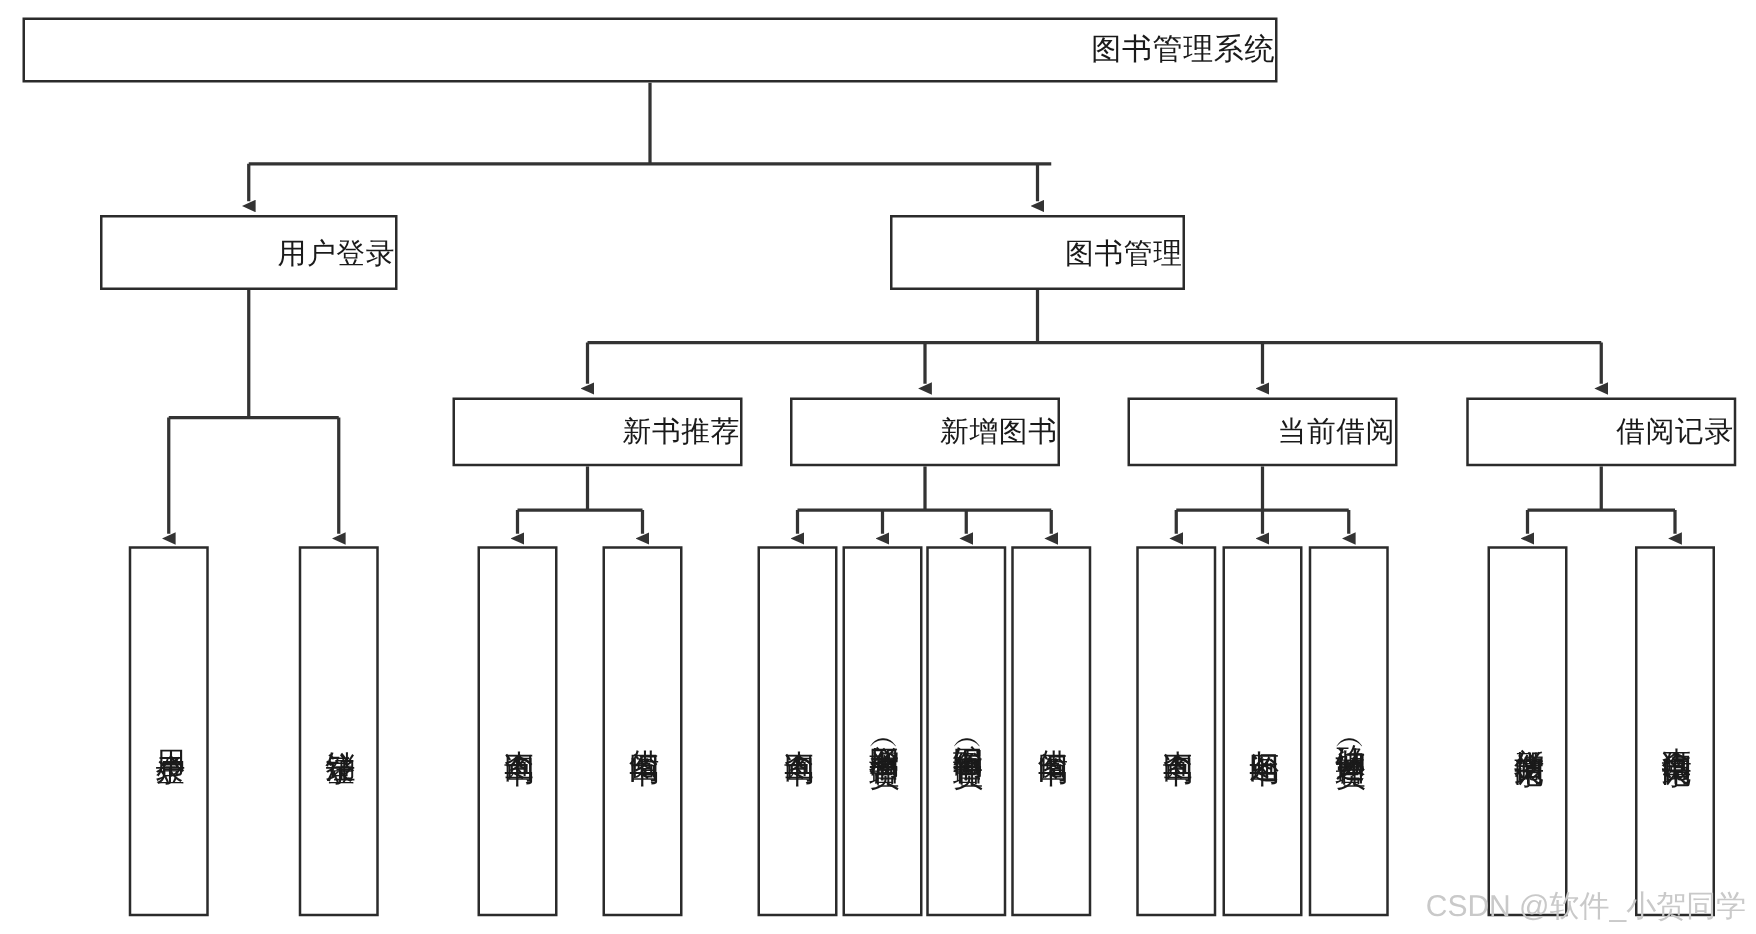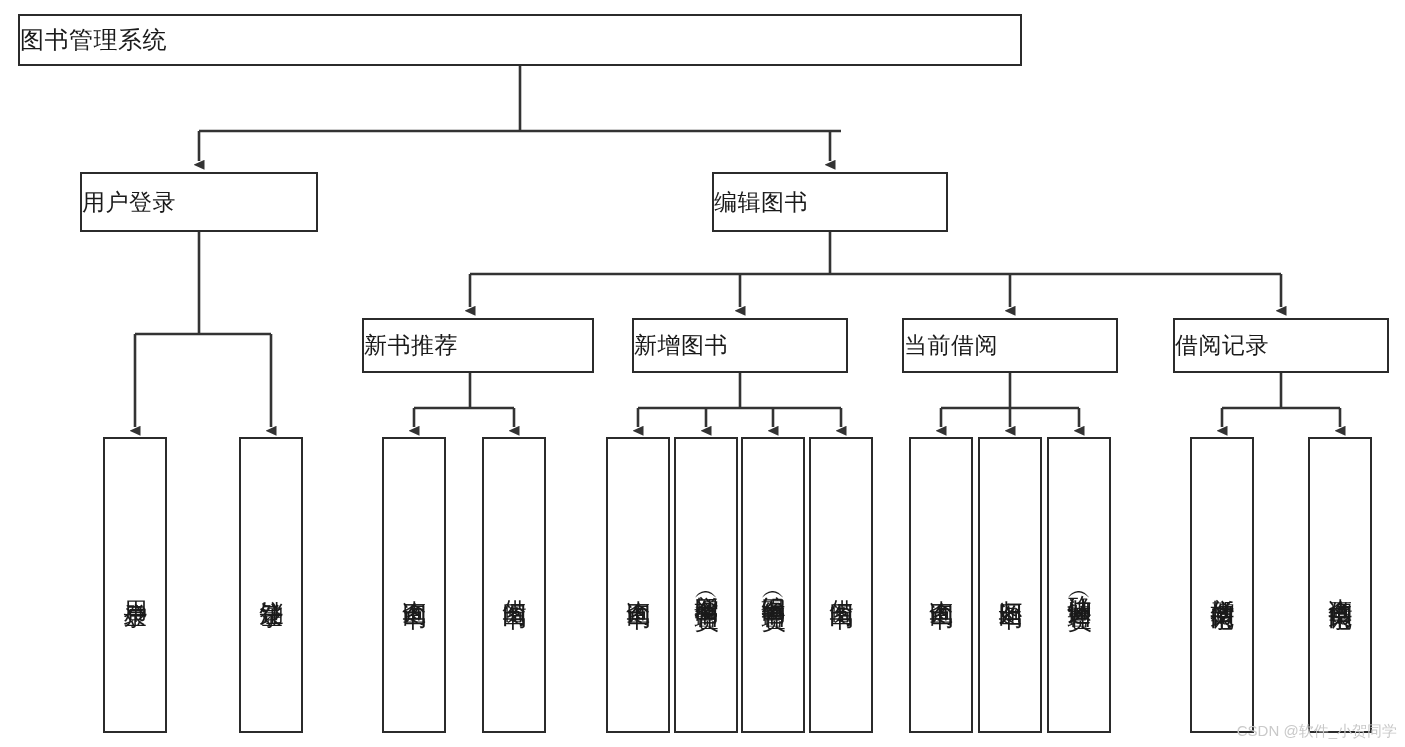--- a/index.html
+++ b/index.html
@@ -21,21 +21,21 @@
     width:1405px;height:747px;
     pointer-events:none;
   }
   .node{
     position:absolute;
     box-sizing:border-box;
     background:#ffffff;
     border:2px solid #2b2b2b;
     display:flex;
     align-items:center;
-    justify-content:flex-start;
+    justify-content:flex-end;
     color:#1a1a1a;
   }
   .node-label{
     display:block;
     text-align:center;
     line-height:1.08;
     letter-spacing:0.5px;
     white-space:nowrap;
   }
   
@@ -54,21 +54,21 @@
     text-orientation:upright;
     font-size:24px;
     line-height:1.12;
     letter-spacing:2px;
     max-height:100%;
   }
   .watermark{
     position:absolute;
     right:8px;
     bottom:6px;
-    font-size:15px;
+    font-size:24px;
     color:#c9c9c9;
     white-space:nowrap;
     user-select:none;
   }
 </style>
 </head>
 <body>
 
 <div id="diagram-root">
 
@@ -124,21 +124,21 @@
 
   <div class="node horiz root" style="left:18px;top:14px;width:1004px;height:52px;">
     <span class="node-label">图书管理系统</span>
   </div>
 
   <div class="node horiz" style="left:80px;top:172px;width:238px;height:60px;">
     <span class="node-label">用户登录</span>
   </div>
 
   <div class="node horiz" style="left:712px;top:172px;width:236px;height:60px;">
-    <span class="node-label">编辑图书</span>
+    <span class="node-label">图书管理</span>
   </div>
 
   <div class="node horiz" style="left:362px;top:318px;width:232px;height:55px;">
     <span class="node-label">新书推荐</span>
   </div>
 
   <div class="node horiz" style="left:632px;top:318px;width:216px;height:55px;">
     <span class="node-label">新增图书</span>
   </div>
 

